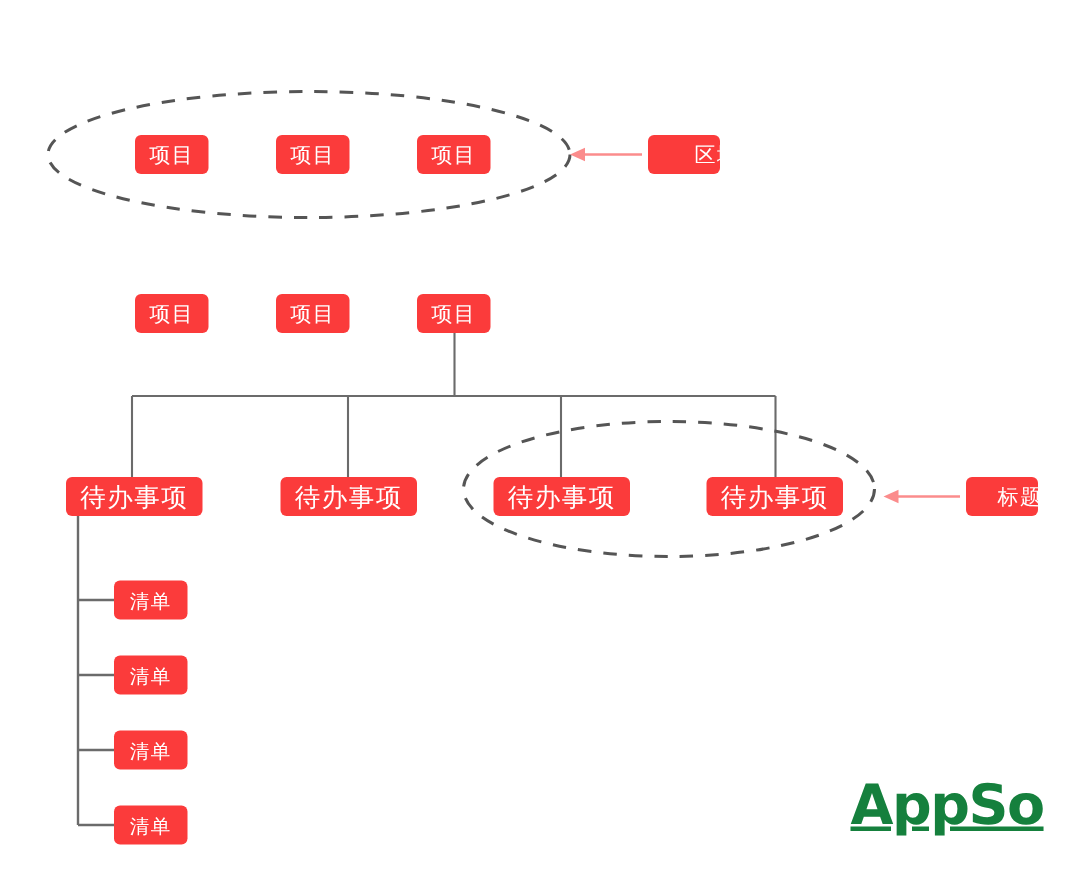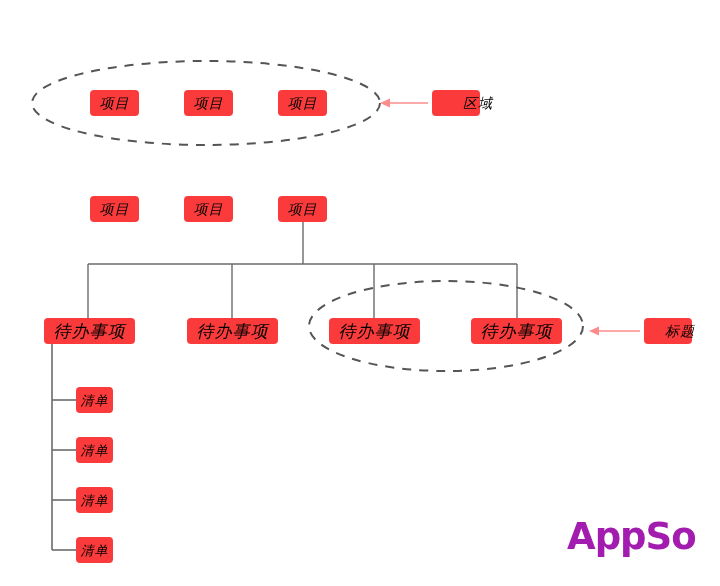--- a/index.html
+++ b/index.html
@@ -26,62 +26,62 @@
     left: 0;
     top: 0;
     width: 720px;
     height: 586px;
     pointer-events: none;
   }
   .node {
     position: absolute;
     box-sizing: border-box;
     background: #fb3b3b;
-    color: #000000;
+    color: #ffffff;
     border-radius: 4px;
     display: flex;
     align-items: center;
     justify-content: center;
     font-size: 14px;
     letter-spacing: 1px;
     line-height: 1;
     white-space: nowrap;
     font-family: "Liberation Sans", "DejaVu Sans", sans-serif;
-    font-style: italic;
   }
   .node-project {
     width: 49px;
     height: 26px;
     font-size: 14px;
   }
   .node-todo {
     width: 91px;
     height: 26px;
     font-size: 17px;
   }
   .node-checklist {
-    width: 37px;
+    width: 49px;
     height: 26px;
     font-size: 13px;
   }
   .node-callout {
     width: 48px;
     height: 26px;
     font-size: 14px;
   }
   .watermark {
     position: absolute;
     left: 567px;
     top: 518px;
     font-size: 37px;
     font-weight: bold;
-    color: #a21caf;
+    color: #15803d;
     letter-spacing: -1px;
     font-family: "DejaVu Sans", sans-serif;
     line-height: 1;
+    text-decoration: underline;
   }
 </style>
 </head>
 <body>
 
 <div id="diagram-canvas">
 
   <svg class="svg-layer" viewBox="0 0 720 586" width="720" height="586" xmlns="http://www.w3.org/2000/svg">
 
     <ellipse cx="206" cy="103" rx="174" ry="42" fill="none" stroke="#555555" stroke-width="2" stroke-dasharray="9 8" stroke-linecap="butt"></ellipse>

